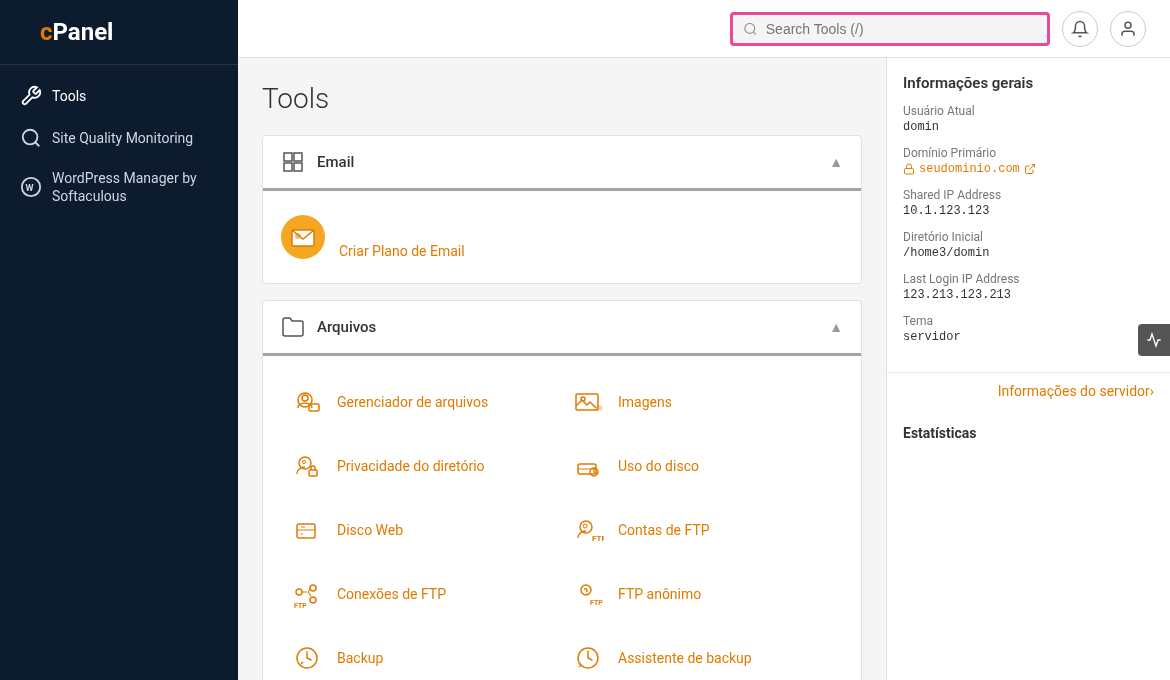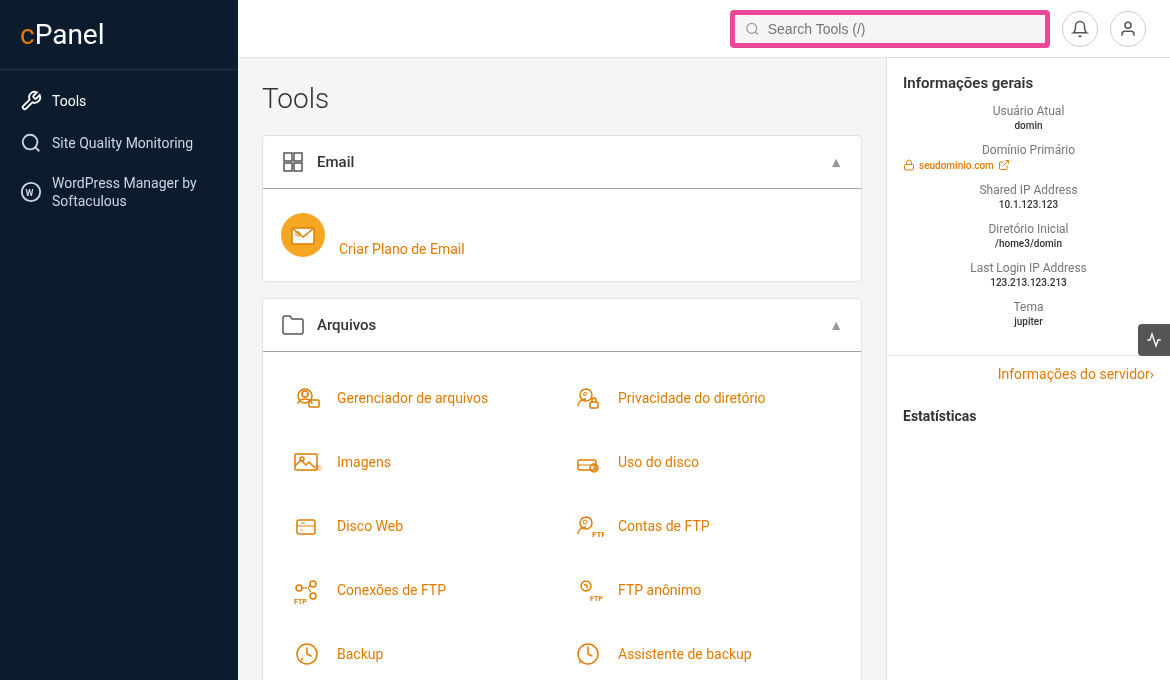--- a/index.html
+++ b/index.html
@@ -13,23 +13,24 @@
       display: flex;
       flex-direction: column;
       flex-shrink: 0;
       height: 100%;
     }
     #sidebar-logo {
       padding: 18px 20px;
       border-bottom: 1px solid rgba(255,255,255,0.1);
     }
     #sidebar-logo .logo-text {
-      font-size: 28px;
-      font-weight: normal;
+      font-size: 24px;
+      font-weight: bold;
       color: #fff;
+      margin-left: 20px;
     }
     #sidebar-logo .logo-c {
       color: #e07b00;
     }
     .sidebar-nav { padding: 10px 0; }
     .sidebar-item {
       display: flex;
       align-items: center;
       gap: 10px;
       padding: 10px 20px;
@@ -62,21 +63,21 @@
       height: 58px;
       display: flex;
       align-items: center;
       justify-content: flex-end;
       gap: 12px;
     }
     #search-bar {
       display: flex;
       align-items: center;
       background: #f5f5f5;
-      border: 5px solid #ec4899;
+      border: 3px solid #ec4899;
       border-radius: 4px;
       padding: 6px 10px;
       gap: 8px;
       width: 320px;
     }
     #search-bar input {
       border: none;
       background: transparent;
       outline: none;
       font-size: 14px;
@@ -122,21 +123,21 @@
       border-radius: 4px;
       margin-bottom: 16px;
       overflow: hidden;
     }
     .section-header {
       display: flex;
       align-items: center;
       justify-content: space-between;
       padding: 14px 18px;
       cursor: pointer;
-      border-bottom: 1px solid #a3a3a3;
+      border-bottom: 3px solid #a3a3a3;
     }
     .section-header-left {
       display: flex;
       align-items: center;
       gap: 12px;
       font-size: 15px;
       color: #333;
       font-weight: 500;
     }
     .section-chevron { color: #999; font-size: 14px; }
@@ -201,31 +202,31 @@
       border-bottom: 1px solid #e8e8e8;
     }
     .info-section-title {
       font-size: 15px;
       font-weight: 600;
       color: #333;
       margin-bottom: 12px;
     }
     .info-row {
       margin-bottom: 12px;
-      text-align: center;
     }
     .info-label {
       font-size: 12px;
       color: #777;
       margin-bottom: 2px;
     }
     .info-value {
-      font-size: 10px;
+      font-size: 12px;
       color: #333;
       font-weight: 500;
+      font-family: Liberation Mono, monospace;
     }
     .info-value.link {
       color: #e07b00;
       cursor: pointer;
       display: flex;
       align-items: center;
       gap: 4px;
     }
     .info-link-row {
       display: flex;
@@ -386,40 +387,40 @@
                   <path d="M7 22c0-3 3-5 7-5s7 2 7 5" stroke="#e07b00" stroke-width="1.5"></path>
                   <rect x="18" y="18" width="10" height="7" rx="1" stroke="#e07b00" stroke-width="1.5"></rect>
                 </svg>
               </div>
               <a class="item-link">Gerenciador de arquivos</a>
             </div>
 
             <div class="grid-item">
               <div class="grid-item-icon">
                 <svg width="32" height="32" viewBox="0 0 32 32" fill="none">
+                  <rect x="4" y="8" width="22" height="16" rx="1" stroke="#e07b00" stroke-width="1.5"></rect>
+                  <path d="M4 20l6-6 5 5 3-3 6 6" stroke="#e07b00" stroke-width="1.5"></path>
+                  <circle cx="11" cy="13" r="2" stroke="#e07b00" stroke-width="1.5"></circle>
+                  <rect x="24" y="20" width="6" height="4" rx="1" stroke="#e07b00" stroke-width="1.5" fill="#e07b00" opacity="0.3"></rect>
+                </svg>
+              </div>
+              <a class="item-link">Imagens</a>
+            </div>
+
+            <div class="grid-item">
+              <div class="grid-item-icon">
+                <svg width="32" height="32" viewBox="0 0 32 32" fill="none">
                   <circle cx="14" cy="13" r="6" stroke="#e07b00" stroke-width="1.5"></circle>
                   <circle cx="13" cy="12" r="1.5" stroke="#e07b00" stroke-width="1"></circle>
                   <path d="M6 24c0-4 3.5-7 8-7" stroke="#e07b00" stroke-width="1.5"></path>
                   <rect x="18" y="20" width="8" height="6" rx="1" stroke="#e07b00" stroke-width="1.5"></rect>
                   <path d="M20 20v-2a2 2 0 014 0v2" stroke="#e07b00" stroke-width="1.5"></path>
                 </svg>
               </div>
               <a class="item-link">Privacidade do diretório</a>
-            </div>
-
-            <div class="grid-item">
-              <div class="grid-item-icon">
-                <svg width="32" height="32" viewBox="0 0 32 32" fill="none">
-                  <rect x="4" y="8" width="22" height="16" rx="1" stroke="#e07b00" stroke-width="1.5"></rect>
-                  <path d="M4 20l6-6 5 5 3-3 6 6" stroke="#e07b00" stroke-width="1.5"></path>
-                  <circle cx="11" cy="13" r="2" stroke="#e07b00" stroke-width="1.5"></circle>
-                  <rect x="24" y="20" width="6" height="4" rx="1" stroke="#e07b00" stroke-width="1.5" fill="#e07b00" opacity="0.3"></rect>
-                </svg>
-              </div>
-              <a class="item-link">Imagens</a>
             </div>
 
             <div class="grid-item">
               <div class="grid-item-icon">
                 <svg width="32" height="32" viewBox="0 0 32 32" fill="none">
                   <rect x="6" y="14" width="18" height="10" rx="2" stroke="#e07b00" stroke-width="1.5"></rect>
                   <path d="M6 19h18" stroke="#e07b00" stroke-width="1"></path>
                   <circle cx="22" cy="22" r="4" stroke="#e07b00" stroke-width="1.5"></circle>
                   <path d="M22 18v4l3 2" stroke="#e07b00" stroke-width="1.2"></path>
                 </svg>
@@ -537,21 +538,21 @@
           <div class="info-value">/home3/domin</div>
         </div>
 
         <div class="info-row">
           <div class="info-label">Last Login IP Address</div>
           <div class="info-value">123.213.123.213</div>
         </div>
 
         <div class="info-row">
           <div class="info-label">Tema</div>
-          <div class="info-value">jupiter</div>
+          <div class="info-value">servidor</div>
         </div>
       </div>
 
       <div class="info-link-row">
         <span>Informações do servidor</span>
         <span>›</span>
       </div>
 
       <div class="stats-title">Estatísticas</div>
     </div>

